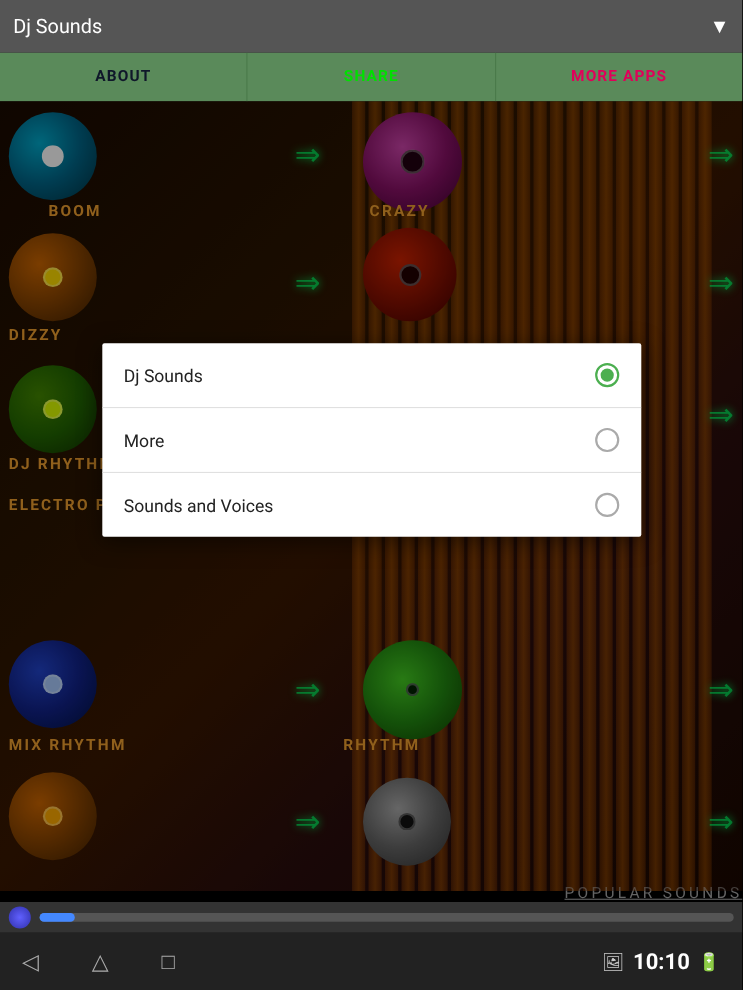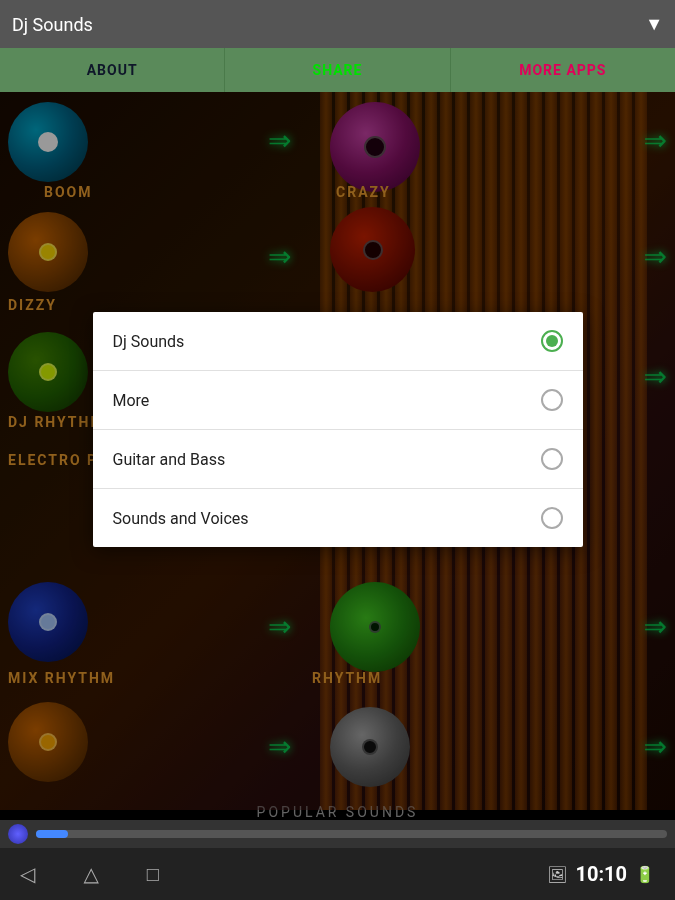--- a/index.html
+++ b/index.html
@@ -143,26 +143,27 @@
       height: 100%;
       background: #4488ff;
       border-radius: 4px;
     }
 
     
     #bottom-label {
       position: absolute;
       bottom: 80px;
       width: 100%;
-      text-align: center;
+      text-align: right;
       color: rgba(200,200,200,0.5);
       font-size: 14px;
       letter-spacing: 3px;
       text-transform: uppercase;
       z-index: 10;
+      text-decoration: underline;
     }
 
     
     #sys-nav {
       position: absolute;
       bottom: 0;
       left: 0;
       width: 675px;
       height: 52px;
       background: #222;
@@ -389,21 +390,17 @@
         <span class="dropdown-item-text">Dj Sounds</span>
         <div class="radio-btn selected">
           <div class="radio-dot"></div>
         </div>
       </div>
       <div class="dropdown-item">
         <span class="dropdown-item-text">More</span>
         <div class="radio-btn"></div>
       </div>
       <div class="dropdown-item">
-        <span class="dropdown-item-text">Guitar and Bass</span>
-        <div class="radio-btn"></div>
-      </div>
-      <div class="dropdown-item">
         <span class="dropdown-item-text">Sounds and Voices</span>
         <div class="radio-btn"></div>
       </div>
     </div>
 </div>
 
 </body></html>

